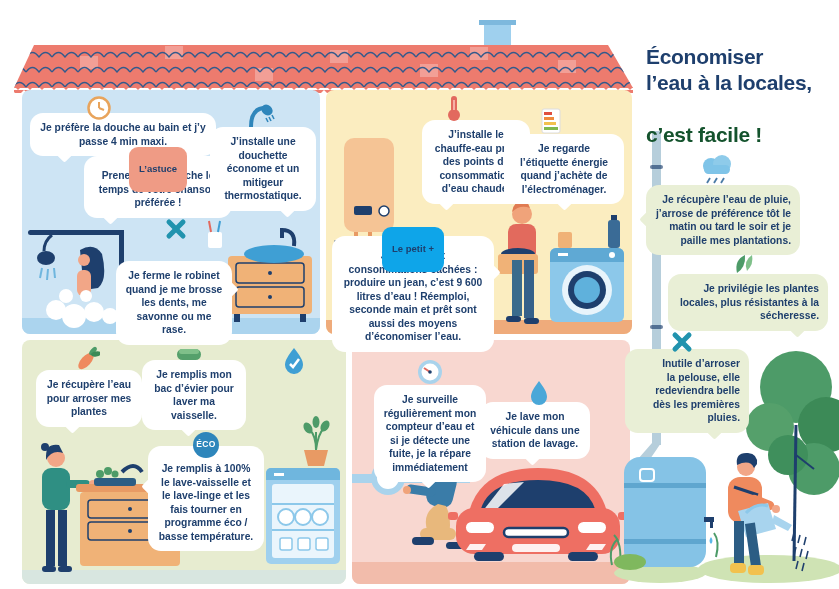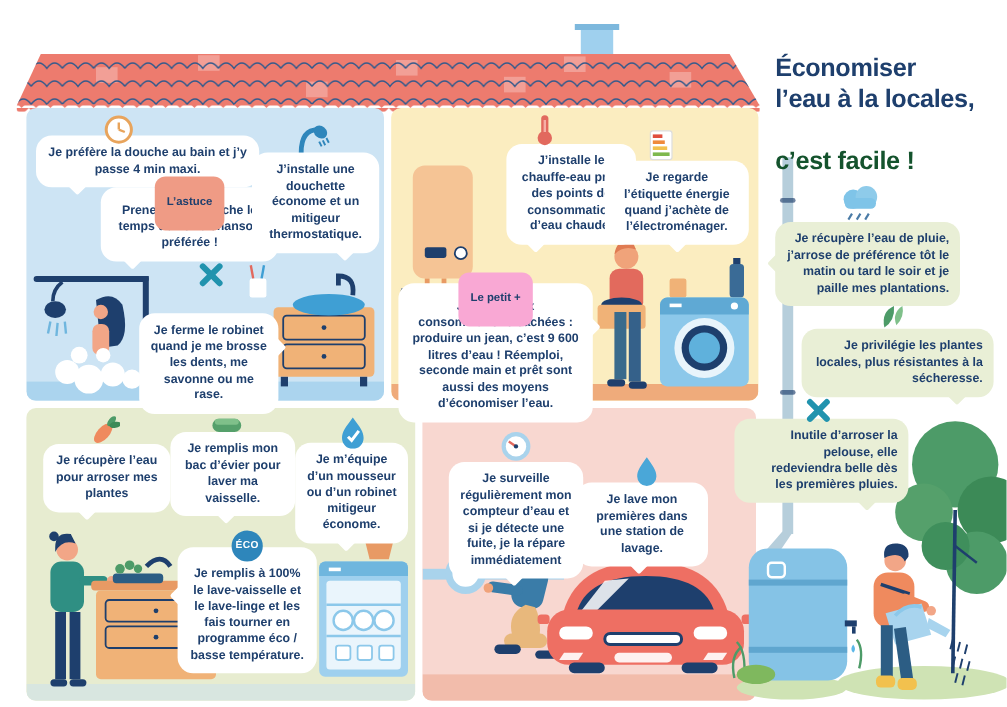--- a/index.html
+++ b/index.html
@@ -10,21 +10,21 @@
   .bubble{position:absolute;background:#ffffff;border-radius:13px;padding:8px 9px;
           color:#1e3f6d;font-size:10.3px;font-weight:700;text-align:center;line-height:1.32;
           z-index:5;box-sizing:border-box;}
   .bubble.green{background:#e9efd6;text-align:right;}
   .bubble.pad-top{padding-top:13px;}
   .tail{position:absolute;width:13px;height:13px;background:inherit;transform:rotate(45deg);
         border-radius:2px;z-index:-1;}
   .badge{position:absolute;left:50%;transform:translateX(-50%);top:-9px;background:#ef9b85;
          color:#1e3f6d;font-size:9.5px;font-weight:700;padding:16px 10px;border-radius:9px;
          white-space:nowrap;z-index:6;}
-  .badge.orange{background:#f9a8d4;}
+  .badge.orange{background:#0ea5e9;}
   .badge.eco{background:#2e86bb;color:#fff;border-radius:50%;width:26px;height:26px;
              display:flex;align-items:center;justify-content:center;top:-14px;
              font-size:8.5px;padding:0;letter-spacing:.3px;}
   .icon{position:absolute;z-index:6;}
   #title{position:absolute;left:646px;top:44px;width:192px;z-index:5;
          font-size:21px;font-weight:800;line-height:1.26;letter-spacing:-0.3px;color:#1e3f6d;}
   #title .cyan{color:#14532d;margin-top:25px;}
 </style>
 </head>
 <body>
@@ -397,45 +397,41 @@
   </div>
 
   <div class="bubble" style="left:36px;top:370px;width:106px;">
     <span class="tail" style="bottom:-4px;left:30px"></span>
     <span>Je récupère l’eau pour arroser mes plantes</span>
   </div>
   <div class="bubble" style="left:142px;top:360px;width:104px;">
     <span class="tail" style="bottom:-4px;left:40px"></span>
     <span>Je remplis mon bac d’évier pour laver ma vaisselle.</span>
   </div>
-  <div class="bubble" style="left:246px;top:369px;width:94px;">
-    <span class="tail" style="bottom:-4px;left:36px"></span>
-    <span>Je m’équipe d’un mousseur ou d’un robinet mitigeur économe.</span>
-  </div>
-  <div class="bubble" style="left:148px;top:456px;width:116px;padding-top:16px;">
+  <div class="bubble" style="left:148px;top:446px;width:116px;padding-top:16px;">
     <span class="badge eco">ÉCO</span>
     <span class="tail" style="left:-4px;top:34px"></span>
     <span>Je remplis à 100% le lave-vaisselle et le lave-linge et les fais tourner en programme éco / basse température.</span>
   </div>
 
   <div class="bubble" style="left:374px;top:385px;width:112px;">
     <span class="tail" style="bottom:-4px;left:48px"></span>
     <span>Je surveille régulièrement mon compteur d’eau et si je détecte une fuite, je la répare immédiatement</span>
   </div>
   <div class="bubble" style="left:480px;top:402px;width:110px;">
     <span class="tail" style="bottom:-4px;left:46px"></span>
-    <span>Je lave mon premières dans une station de lavage.</span>
+    <span>Je lave mon véhicule dans une station de lavage.</span>
   </div>
 
   <div class="bubble green" style="left:646px;top:185px;width:154px;">
     <span class="tail" style="left:-4px;top:28px"></span>
     <span>Je récupère l’eau de pluie, j’arrose de préférence tôt le matin ou tard le soir et je paille mes plantations.</span>
   </div>
   <div class="bubble green" style="left:668px;top:274px;width:160px;">
     <span class="tail" style="bottom:-4px;right:24px"></span>
     <span>Je privilégie les plantes locales, plus résistantes à la sécheresse.</span>
   </div>
-  <div class="bubble green" style="left:612px;top:349px;width:145px;padding-left:28px;">
+  <div class="bubble green" style="left:625px;top:349px;width:124px;padding-left:28px;">
     <span class="tail" style="bottom:-4px;right:28px"></span>
     <span>Inutile d’arroser la pelouse, elle redeviendra belle dès les premières pluies.</span>
   </div>
 
 </div>
 
 </body></html>

